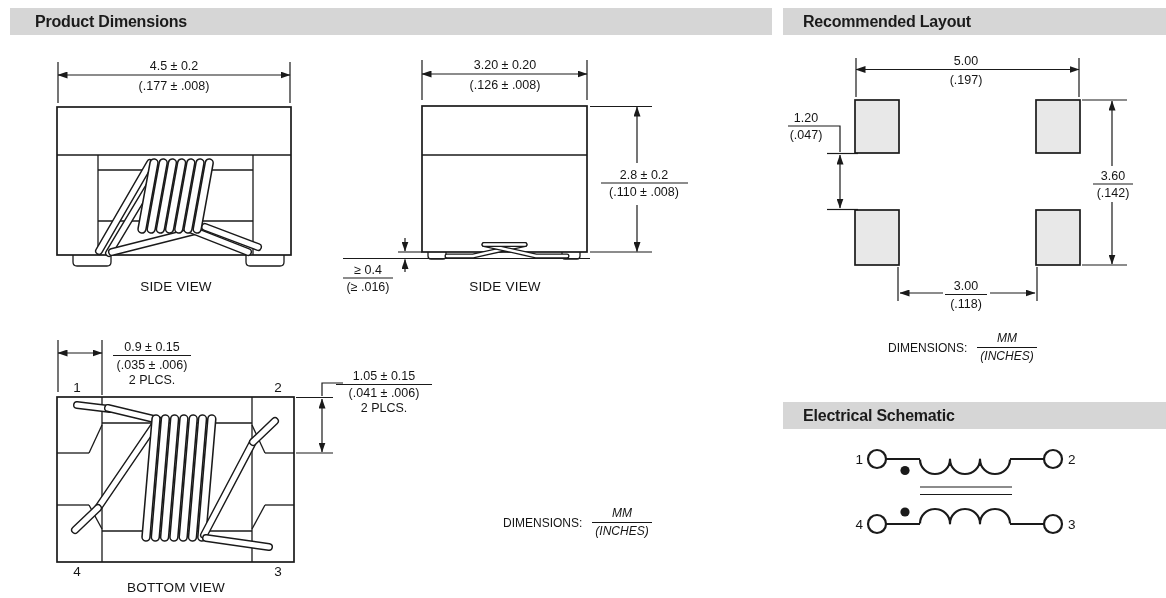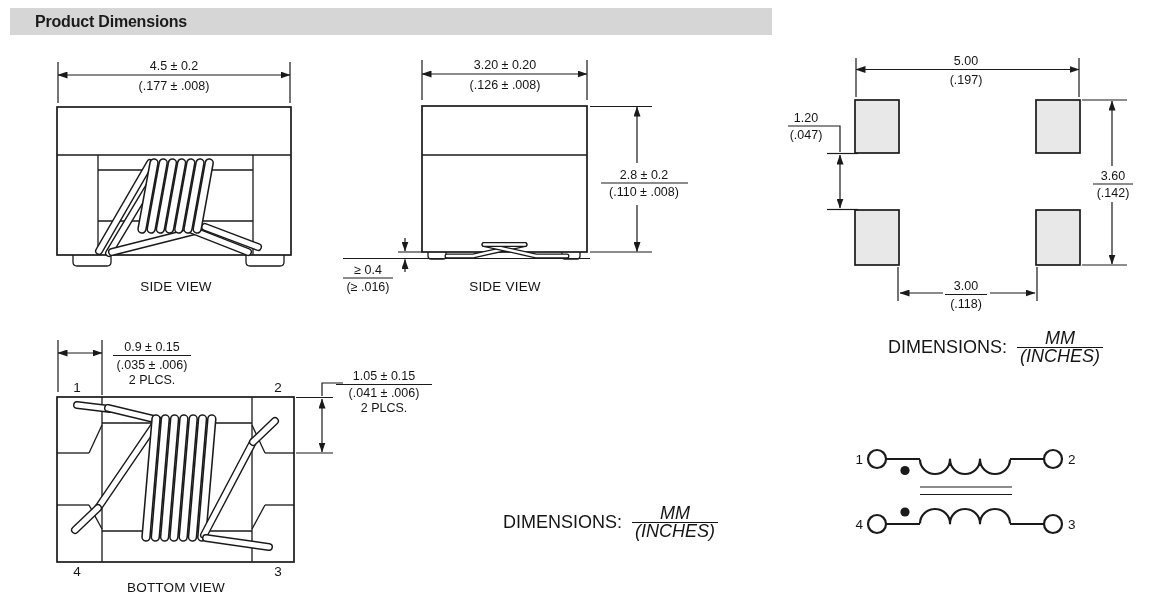--- a/index.html
+++ b/index.html
@@ -1,21 +1,21 @@
 <!DOCTYPE html>
 <html><head>
 <meta charset="utf-8">
 <style>
   html,body{margin:0;padding:0;background:#fff;}
   #page{position:relative;width:1166px;height:598px;background:#fff;overflow:hidden;
         font-family:"Liberation Sans",sans-serif;color:#111;}
   .section-header{position:absolute;height:27px;line-height:27px;background:#d6d6d6;
         font-size:16px;font-weight:bold;letter-spacing:-0.2px;color:#1b1b1b;}
   .dims-note{position:absolute;display:flex;align-items:center;gap:10px;
-        font-size:18px;color:#151515;}
+        font-size:12px;color:#151515;}
   .frac{display:inline-flex;flex-direction:column;align-items:center;line-height:15px;font-style:italic;}
   .frac .num{padding:0 12px 1px;}
   .frac .den{border-top:1.4px solid #151515;padding:1px 3px 0;}
   svg{position:absolute;overflow:visible;}
   svg text{font-family:"Liberation Sans",sans-serif;font-size:12.5px;fill:#151515;}
   text.pin{font-size:13.5px;}
   text.viewlabel{font-size:13.5px;letter-spacing:0.2px;}
   .dim{stroke:#1a1a1a;stroke-width:1.2;fill:none;}
   .thin{stroke:#1a1a1a;stroke-width:1.05;fill:none;}
   .body{stroke:#1a1a1a;stroke-width:1.7;fill:none;}
@@ -27,20 +27,22 @@
   .ribO{stroke:#1a1a1a;stroke-width:5;stroke-linecap:round;stroke-linejoin:round;fill:none;}
   .ribI{stroke:#fff;stroke-width:2.4;stroke-linecap:round;stroke-linejoin:round;fill:none;}
   .schem{stroke:#1a1a1a;stroke-width:2.2;fill:none;stroke-linejoin:round;}
 </style>
 </head>
 <body>
 
 <div id="page">
 
   <div class="section-header" style="left:10px;top:8px;width:762px;padding-left:25px;box-sizing:border-box;">Product Dimensions</div>
+  <div class="section-header" style="left:783px;top:8px;width:383px;padding-left:20px;box-sizing:border-box;">Recommended Layout</div>
+  <div class="section-header" style="left:783px;top:402px;width:383px;padding-left:20px;box-sizing:border-box;">Electrical Schematic</div>
 
   <svg style="left:40px;top:50px;" width="300" height="255" viewBox="40 50 300 255">
     <defs>
       <marker id="a1" viewBox="0 0 10 7" refX="9.5" refY="3.5" markerWidth="10" markerHeight="7" markerUnits="userSpaceOnUse" orient="auto-start-reverse">
         <path d="M0,0 L10,3.5 L0,7 Z" fill="#1a1a1a"></path>
       </marker>
     </defs>
     <g>
       <line class="dim" x1="58" y1="62" x2="58" y2="103"></line>
       <line class="dim" x1="290" y1="62" x2="290" y2="103"></line>

